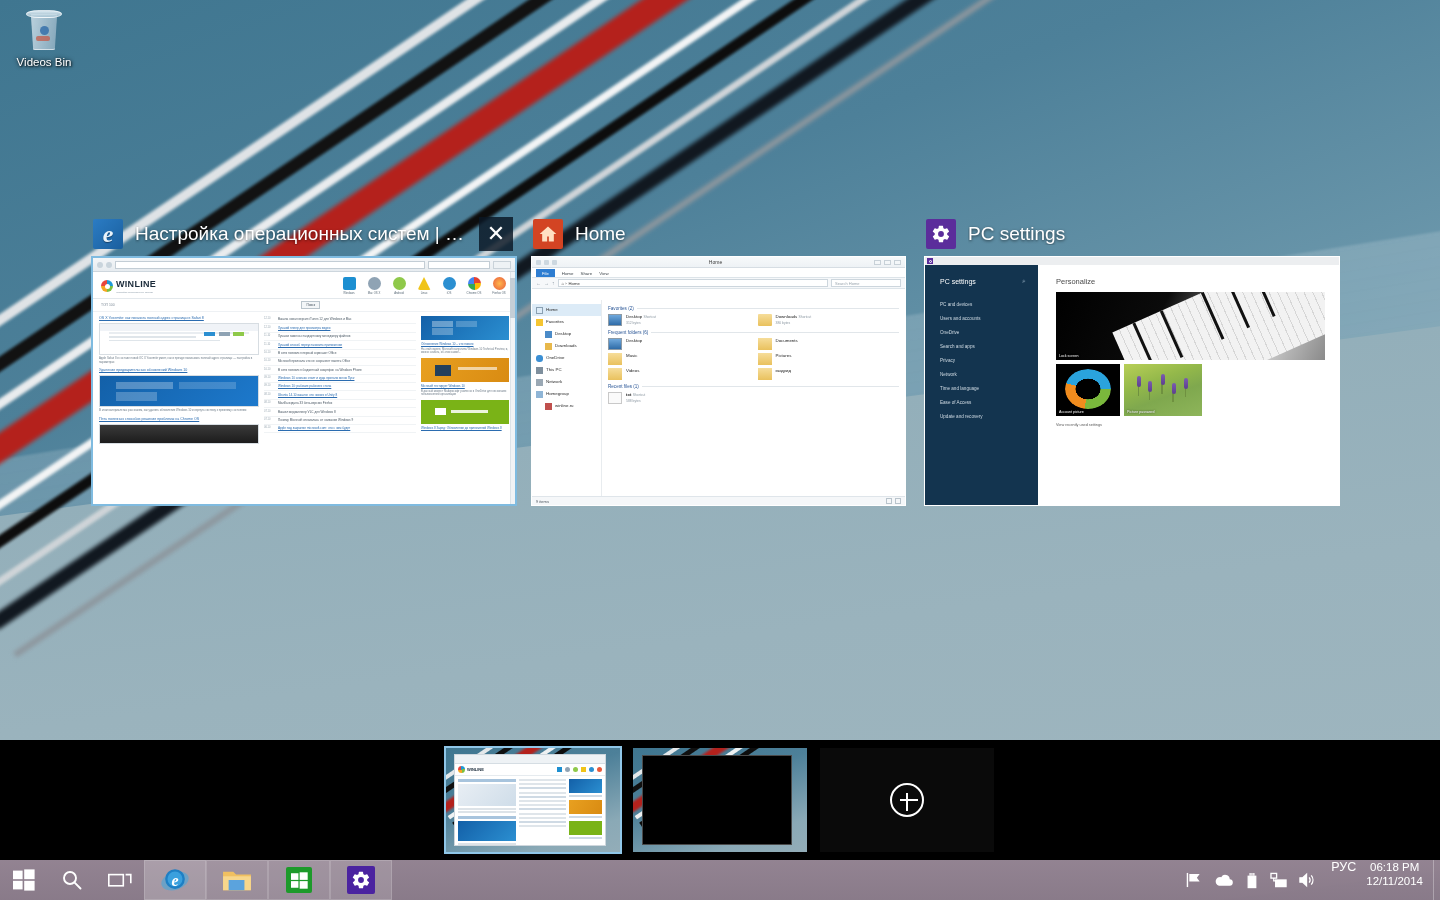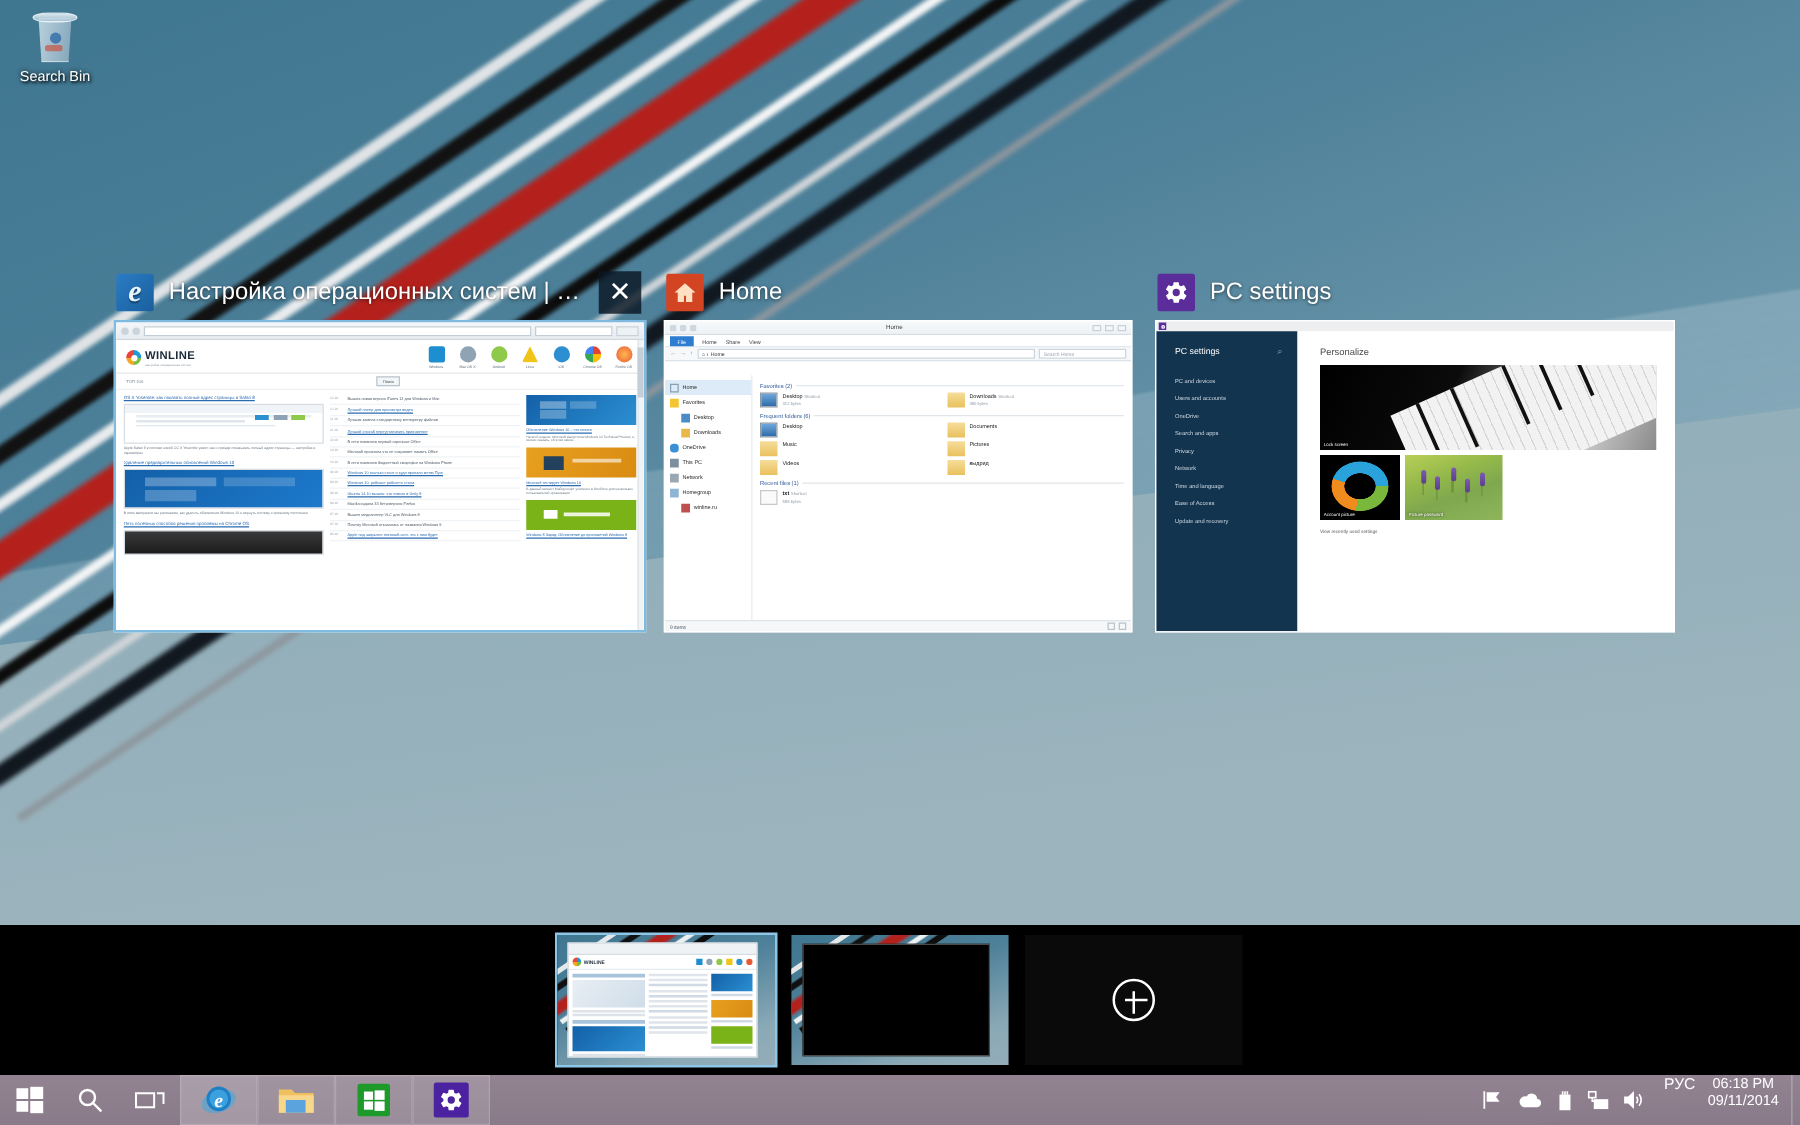--- a/index.html
+++ b/index.html
@@ -277,21 +277,21 @@
   </div>
 </div>
 
 <div id="recycle-bin">
   <div class="rb-glyph">
     <div class="rb-body"></div>
     <div class="rb-paper"></div>
     <div class="rb-paper2"></div>
     <div class="rb-lid"></div>
   </div>
-  <div class="rb-label">Search Bin</div>
+  <div class="rb-label">Videos Bin</div>
 </div>
 
 <div class="tv-card active" style="left:91px; top:212px; width:426px;">
   <div class="tv-head">
     <div class="tv-app-icon ie-icon">
         <span class="e">e</span>
       </div>
     <div class="tv-title">Настройка операционных систем | WINLINE.RU ...</div>
     <div class="tv-close">✕</div>
   </div>
@@ -847,16 +847,16 @@
       <svg width="18" height="16" viewBox="0 0 19 17" fill="none" stroke="#fff" stroke-width="1.4">
         <path d="M2 6.2h3L9 2.5v12L5 10.8H2z" fill="#fff"></path>
         <path d="M11.8 5.8a4.5 4.5 0 0 1 0 5.4"></path>
         <path d="M14 3.6a7.6 7.6 0 0 1 0 9.8"></path>
       </svg>
     </span>
   </div>
   <div class="tb-lang">РУС</div>
   <div class="tb-clock">
     <div>06:18 PM</div>
-    <div>09/11/2014</div>
+    <div>12/11/2014</div>
   </div>
   <div class="tb-showdesk"></div>
 </div>
 
 </body></html>

